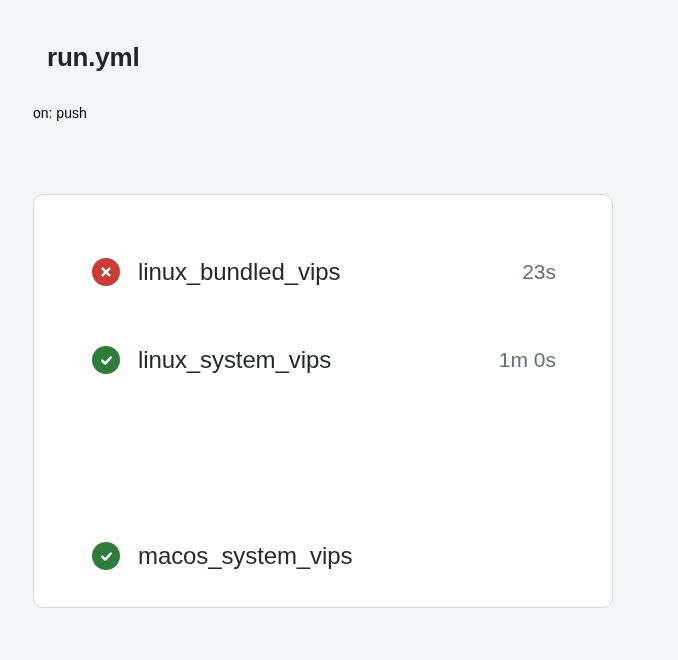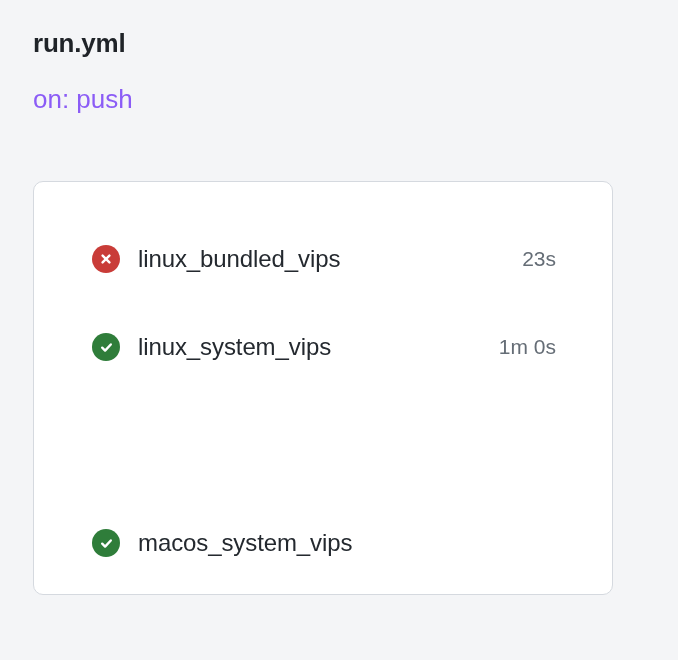--- a/index.html
+++ b/index.html
@@ -22,35 +22,35 @@
     top: 28px;
     width: 560px;
   }
 
   .workflow-title {
     font-size: 26px;
     font-weight: bold;
     color: #1f2328;
     letter-spacing: -0.2px;
     line-height: 30px;
-    margin: 0;
+    margin: 14px;
   }
 
   .workflow-trigger {
-    font-size: 26px;
+    font-size: 14px;
     font-weight: normal;
-    color: #8b5cf6;
+    color: #000000;
     line-height: 24px;
     margin-top: 29px;
   }
 
   .jobs-card {
     position: absolute;
     left: 33px;
-    top: 181px;
+    top: 194px;
     width: 580px;
     height: 414px;
     background: #ffffff;
     border: 1px solid #d5d9df;
     border-radius: 10px;
     box-sizing: border-box;
   }
 
   .jobs-list {
     position: absolute;

